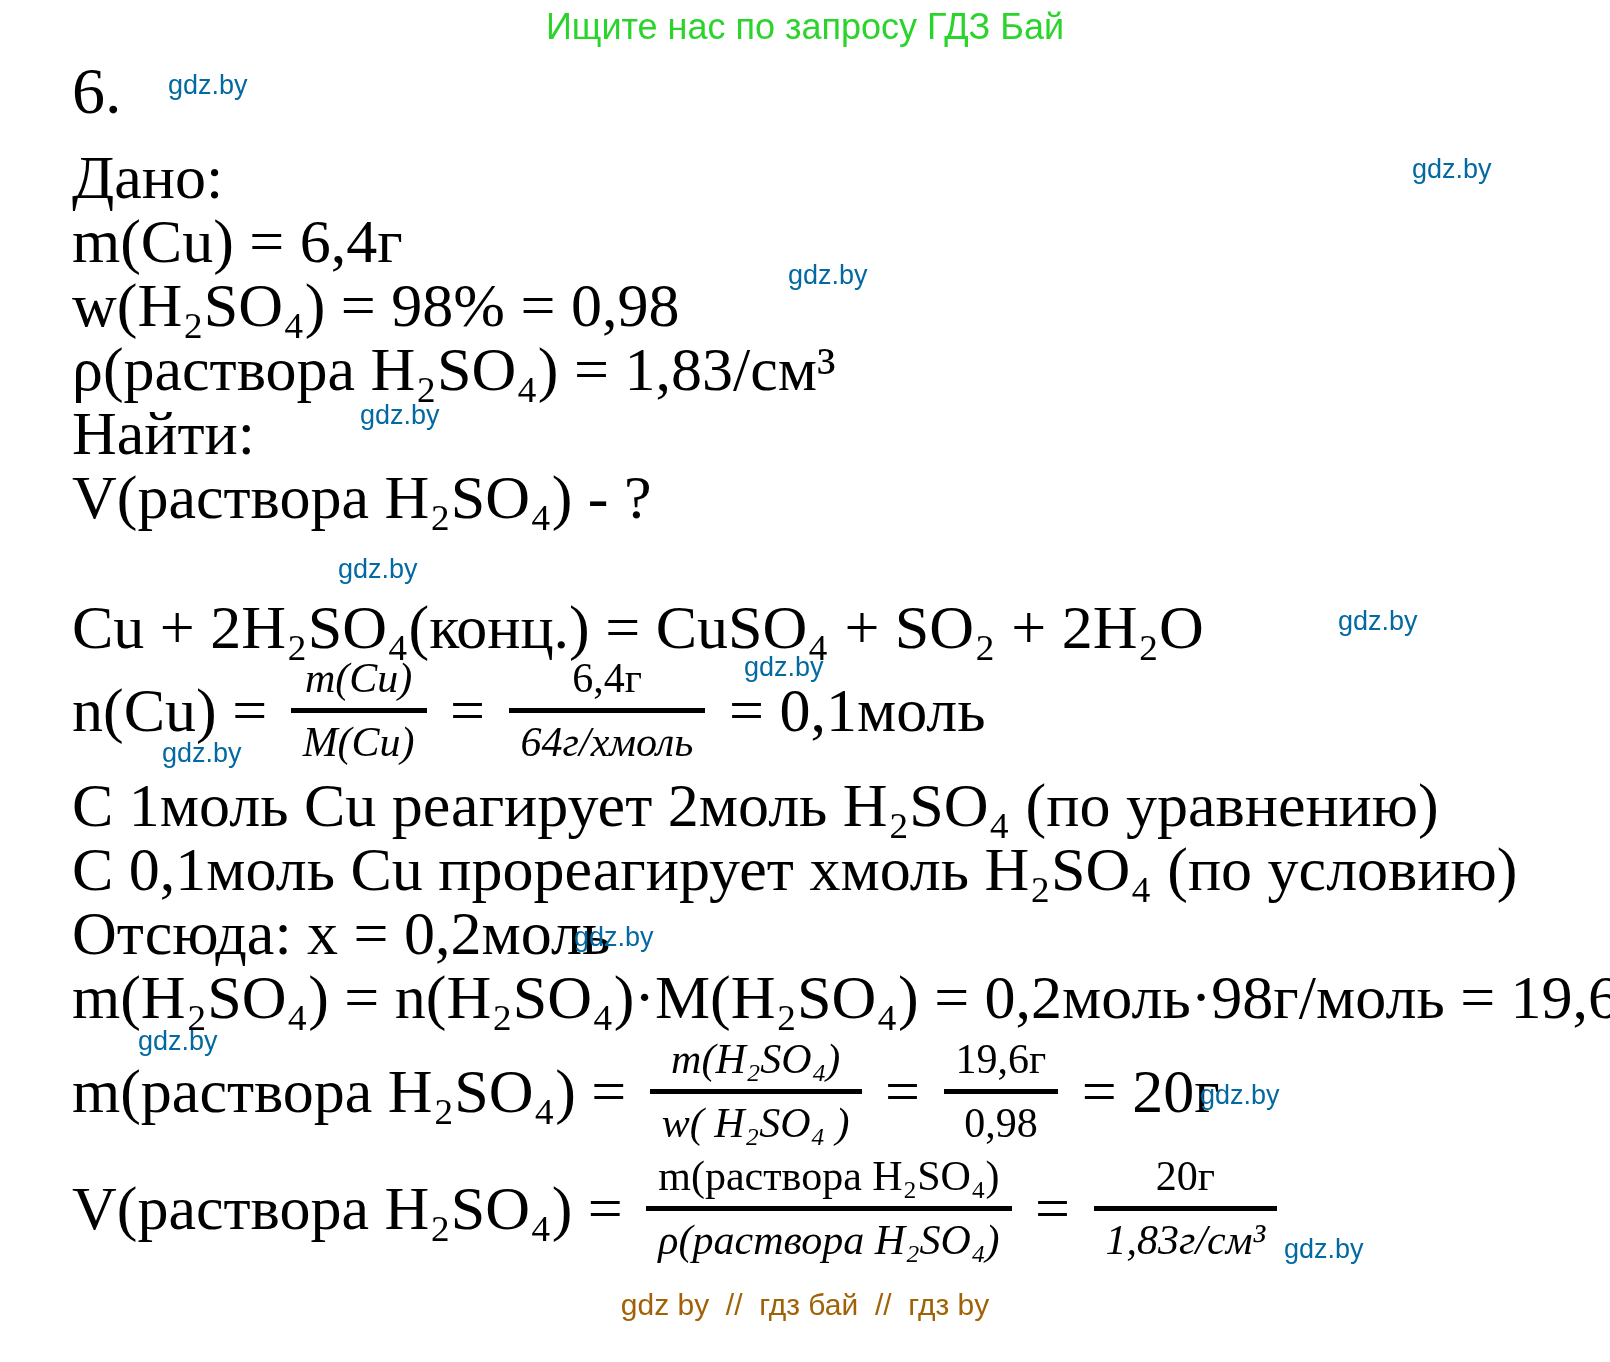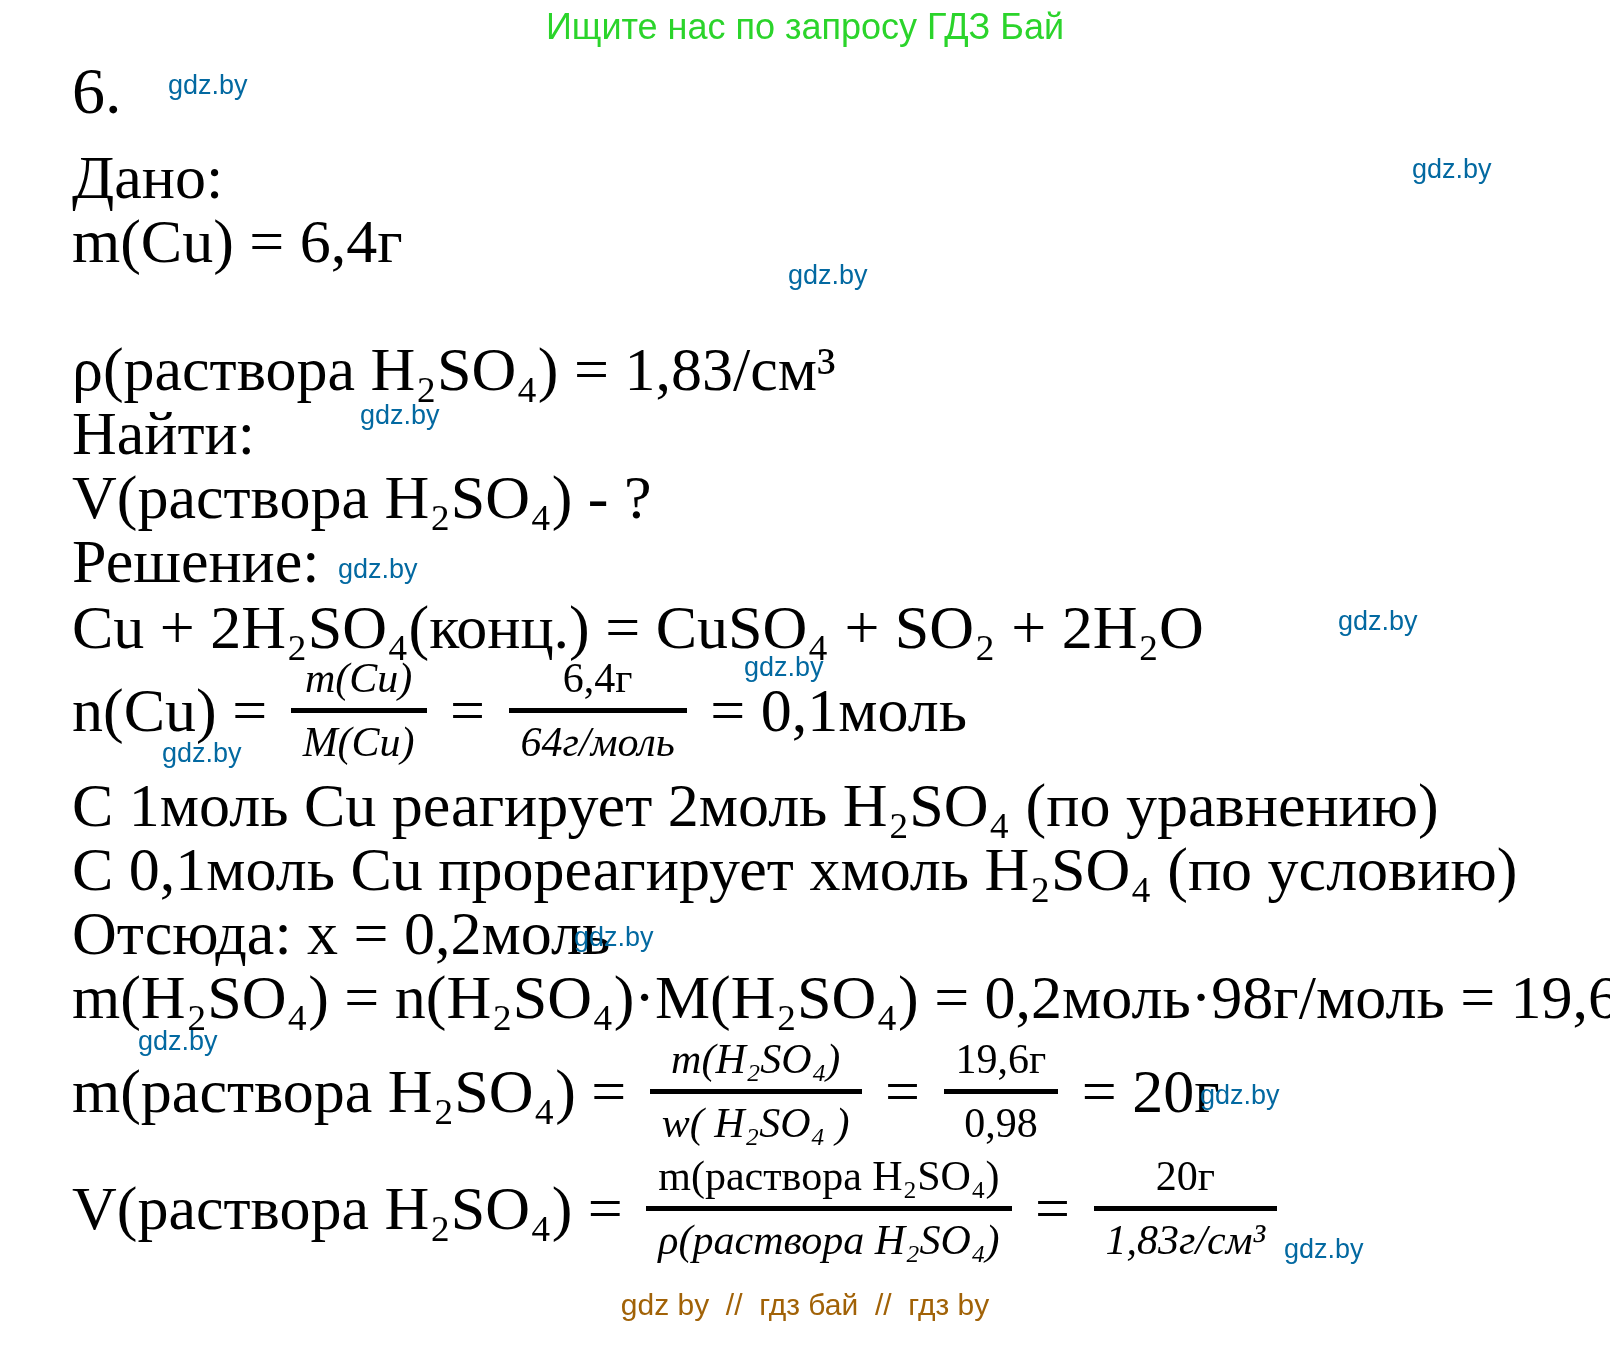--- a/index.html
+++ b/index.html
@@ -60,36 +60,36 @@
 <body>
 
 <div id="page">
 
   <div class="hdr">Ищите нас по запросу ГДЗ Бай</div>
 
   <div class="line num6" style="top:58px;">6.</div>
 
   <div class="line" style="top:146px;">Дано:</div>
   <div class="line" style="top:210px;">m(Cu) = 6,4г</div>
+  <div class="line" style="top:274px;">w(H₂SO₄) = 98% = 0,98</div>
   <div class="line" style="top:338px;">ρ(раствора H₂SO₄) = 1,83/см³</div>
   <div class="line" style="top:402px;">Найти:</div>
   <div class="line" style="top:466px;">V(раствора H₂SO₄) - ?</div>
-  <div class="line" style="top:530px;">Решение:</div>
   <div class="line" style="top:596px;">Cu + 2H₂SO₄(конц.) = CuSO₄ + SO₂ + 2H₂O</div>
 
   <div class="formula" style="top:648px;height:124px;">
     <span>n(Cu) = </span>
     <span class="frac">
       <span class="nu it">m(Cu)</span>
       <span class="de it">M(Cu)</span>
     </span>
     <span> = </span>
     <span class="frac">
       <span class="nu">6,4г</span>
-      <span class="de it">64г/моль</span>
+      <span class="de it">64г/хмоль</span>
     </span>
     <span> = 0,1моль</span>
   </div>
 
   <div class="line" style="top:774px;">С 1моль Cu реагирует 2моль H₂SO₄ (по уравнению)</div>
   <div class="line" style="top:838px;">С 0,1моль Cu прореагирует хмоль H₂SO₄ (по условию)</div>
   <div class="line" style="top:902px;">Отсюда: x = 0,2моль</div>
   <div class="line" style="top:966px;">m(H₂SO₄) = n(H₂SO₄)·M(H₂SO₄) = 0,2моль·98г/моль = 19,6г</div>
 
   <div class="formula" style="top:1032px;height:118px;">

